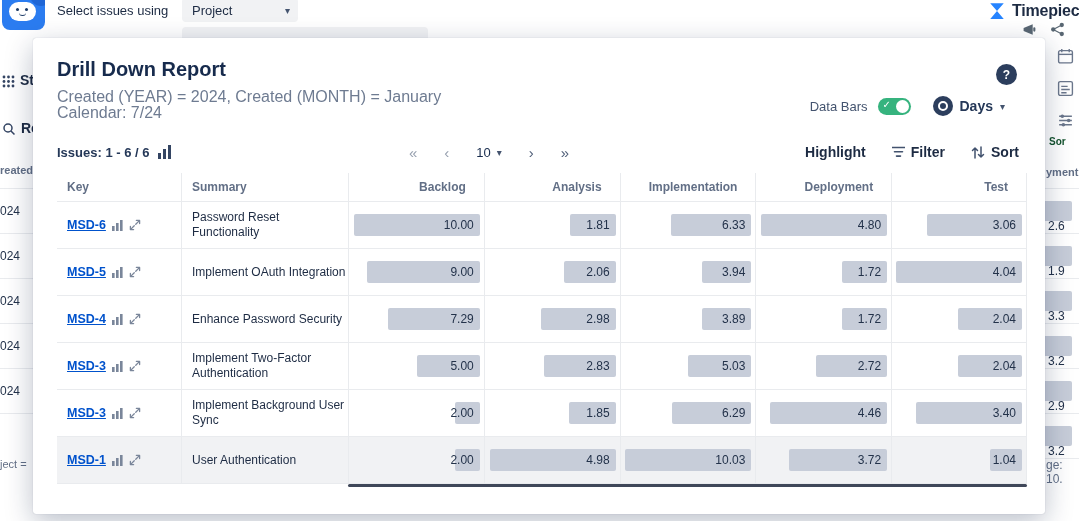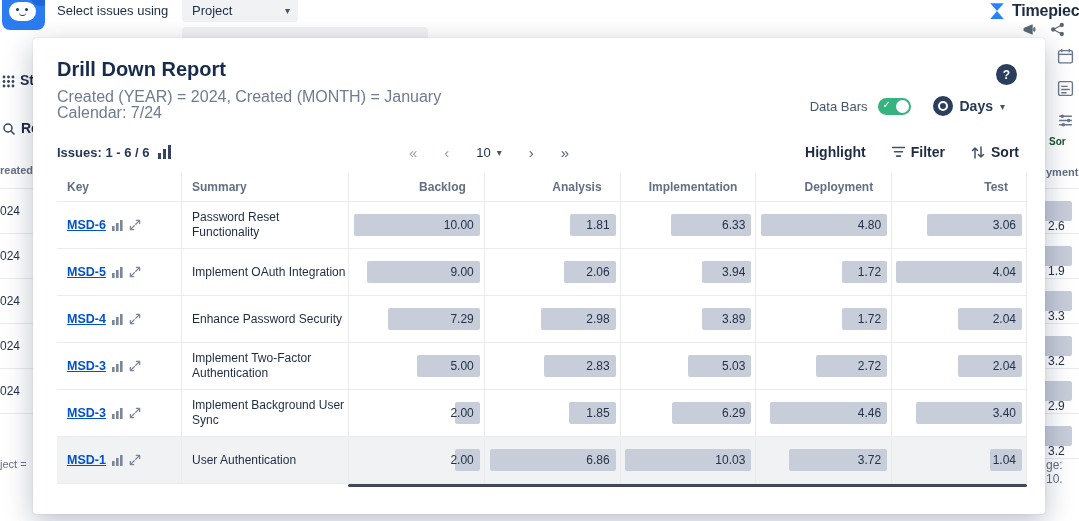--- a/index.html
+++ b/index.html
@@ -468,21 +468,21 @@
                 <path d="M8 1.5h3.5V5M11.5 1.5 7.3 5.7M5 11.5H1.5V8M1.5 11.5l4.2-4.2" stroke="#7a869a" stroke-width="1.4" fill="none" stroke-linecap="round" stroke-linejoin="round"></path>
               </svg>
             </div>
             <div class="t-cell sum-cell">User Authentication</div>
             <div class="t-cell val-cell">
               <div class="dbar" style="width: 25px;"></div>
               <div class="dval">2.00</div>
             </div>
             <div class="t-cell val-cell">
               <div class="dbar" style="width: 126px;"></div>
-              <div class="dval">6.86</div>
+              <div class="dval">4.98</div>
             </div>
             <div class="t-cell val-cell">
               <div class="dbar" style="width: 126px;"></div>
               <div class="dval">10.03</div>
             </div>
             <div class="t-cell val-cell">
               <div class="dbar" style="width: 98px;"></div>
               <div class="dval">3.72</div>
             </div>
             <div class="t-cell val-cell">

